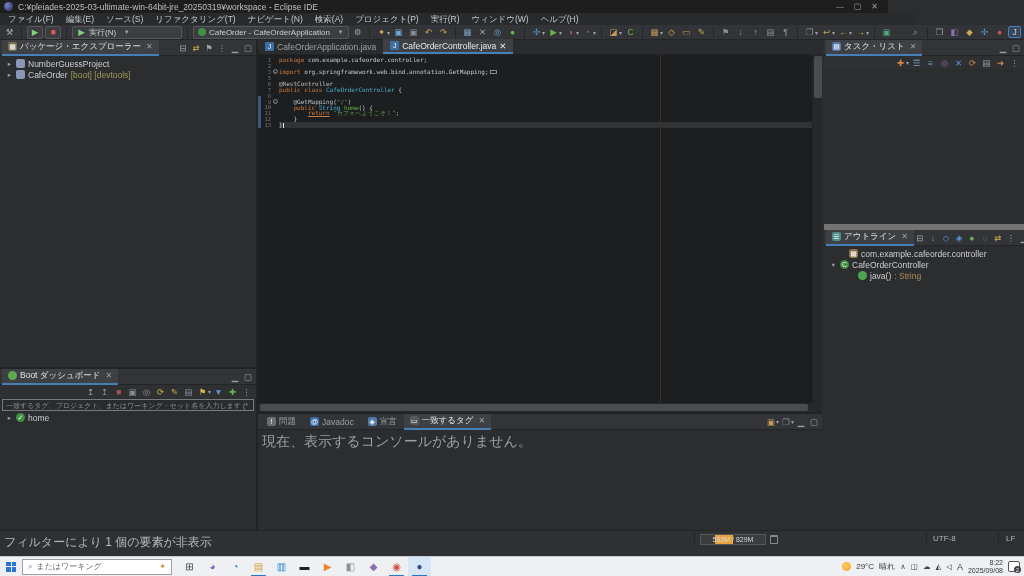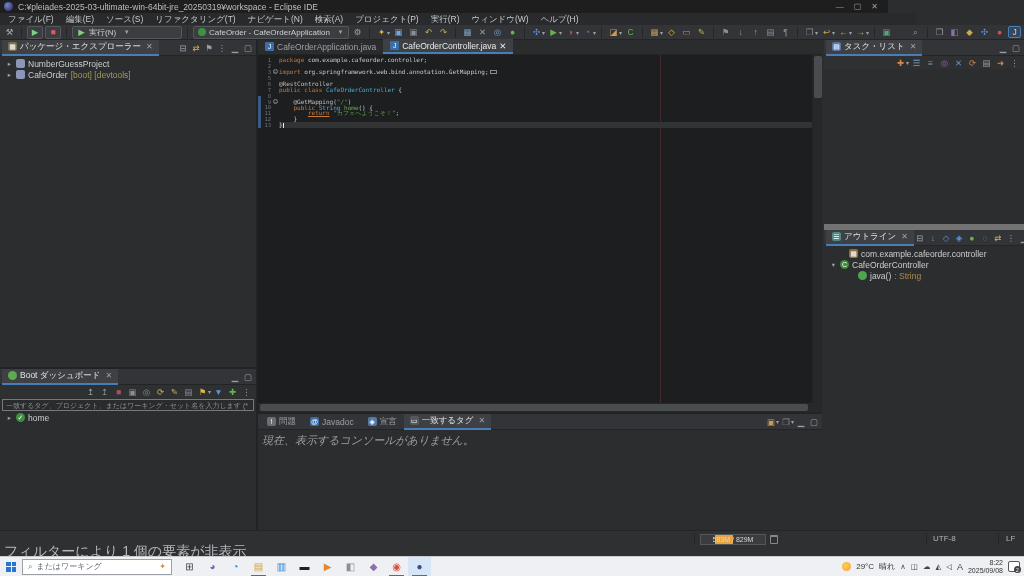--- a/index.html
+++ b/index.html
@@ -65,37 +65,37 @@
   .code-line.current .codetxt { background:#313335; }
   .foldbox { display:inline-block; width:7px; height:4px; border:1px solid #888b8e; vertical-align:middle; margin-left:1px; }
   .caret { display:inline-block; width:1px; height:5px; background:#e8eaed; vertical-align:middle; }
   .printmargin { position:absolute; left:402px; top:0; bottom:0; width:1px; background:#47292b; }
   .rangebar { position:absolute; left:0; width:3px; background:#3a5a82; }
   .vscroll { position:absolute; left:554px; top:15px; width:10px; height:348px; background:#27282a; border-left:1px solid #232426; }
   .vscroll .thumb { position:absolute; left:1px; top:1px; width:8px; height:42px; background:#4a4d50; border-radius:2px; }
   .hscroll { position:absolute; left:0; top:363px; width:564px; height:9px; background:#27282a; }
   .hscroll .thumb { position:absolute; left:2px; top:1px; width:548px; height:7px; background:#4a4d50; border-radius:2px; }
   .console { position:absolute; left:0; top:372px; width:564px; height:118px; background:#2c2d2f; border-top:2px solid #222325; }
-  .console-msg { padding:3px 4px; font-size:11px; color:#9aa0a6;font-style:italic; }
+  .console-msg { padding:3px 4px; font-size:14px; color:#9aa0a6; }
 
   
   .rcol { position:absolute; left:824px; top:40px; width:200px; height:490px; background:#2c2d2f; }
   .task-panel { position:absolute; left:0; top:0; width:200px; height:184px; }
   .task-toolbar { height:13px; display:flex; align-items:center; justify-content:flex-end; gap:1px; padding:0 3px; background:#2f3032; }
   .task-filterrow { height:16px; display:flex; align-items:center; gap:4px; padding:0 4px; }
   .task-filterrow input { width:58px; height:11px; background:#2a2b2d; border:1px solid #606265; color:#c9ccce; font-size:7.5px; padding:0 3px; font-family:"Liberation Sans", sans-serif; }
   .task-filterrow input::placeholder { color:#8b9095; }
   .flink { display:flex; align-items:center; gap:2px; font-size:7.5px; color:#bfc2c5; white-space:nowrap; }
   .helpdot { margin-left:auto; width:9px; height:9px; border-radius:50%; background:#2f6fb0; color:#fff; font-size:7px; display:flex; align-items:center; justify-content:center; }
   .outline-panel { position:absolute; left:0; top:184px; width:200px; height:306px; border-top:6px solid #737373; }
   .type-suffix { color:#AA8C52; }
 
   
   .statusbar { position:absolute; left:0; top:530px; width:1024px; height:26px; background:#2f3032; border-top:1px solid #232426; }
-  .status-left { position:absolute; left:4px; top:12px; font-size:14px; color:#b4b7ba; }
+  .status-left { position:absolute; left:4px; top:3px; font-size:12px; color:#b4b7ba; }
   .heap { position:absolute; left:700px; top:3px; width:66px; height:11px; background:#3a3c3e; border:1px solid #55575a; overflow:hidden; }
   .heap .fill { position:absolute; left:14px; top:0; bottom:0; width:18px; background:#E8A33D; }
   .heap .txt { position:absolute; inset:0; display:flex; align-items:center; justify-content:center; font-size:7px; color:#d6d9dc; }
   .trash { position:absolute; left:770px; top:4px; width:8px; height:9px; border:1px solid #85888b; border-top:2px solid #85888b; border-radius:1px; }
   .status-enc { position:absolute; left:933px; top:3px; font-size:8px; color:#b4b7ba; }
   .status-lf { position:absolute; left:1006px; top:3px; font-size:8px; color:#b4b7ba; }
   .status-sep { position:absolute; top:2px; width:1px; height:12px; background:#232426; }
 
   
   .taskbar { position:absolute; left:0; top:556px; width:1024px; height:20px; background:#eef0f3; border-top:1px solid #c9cdd2; display:flex; align-items:center; color:#333; }

